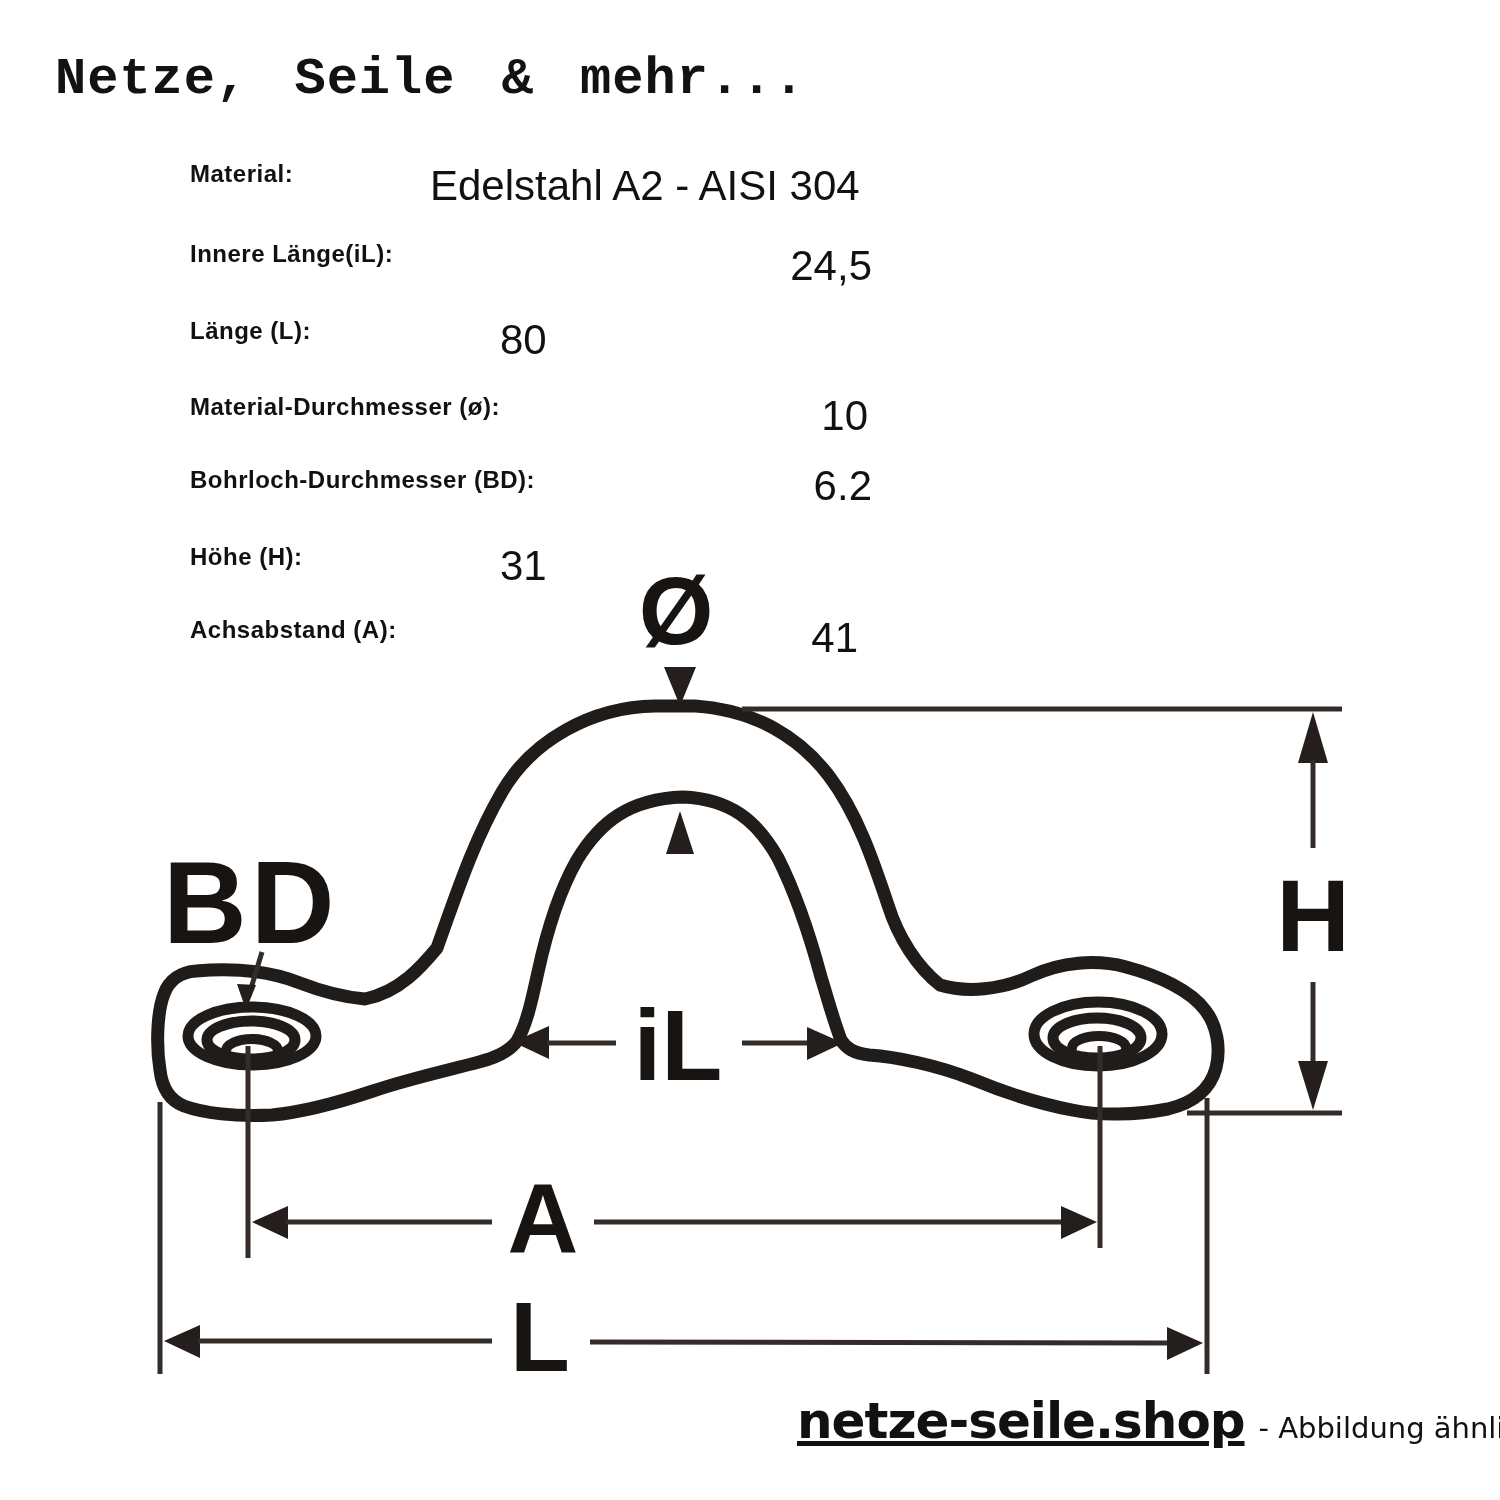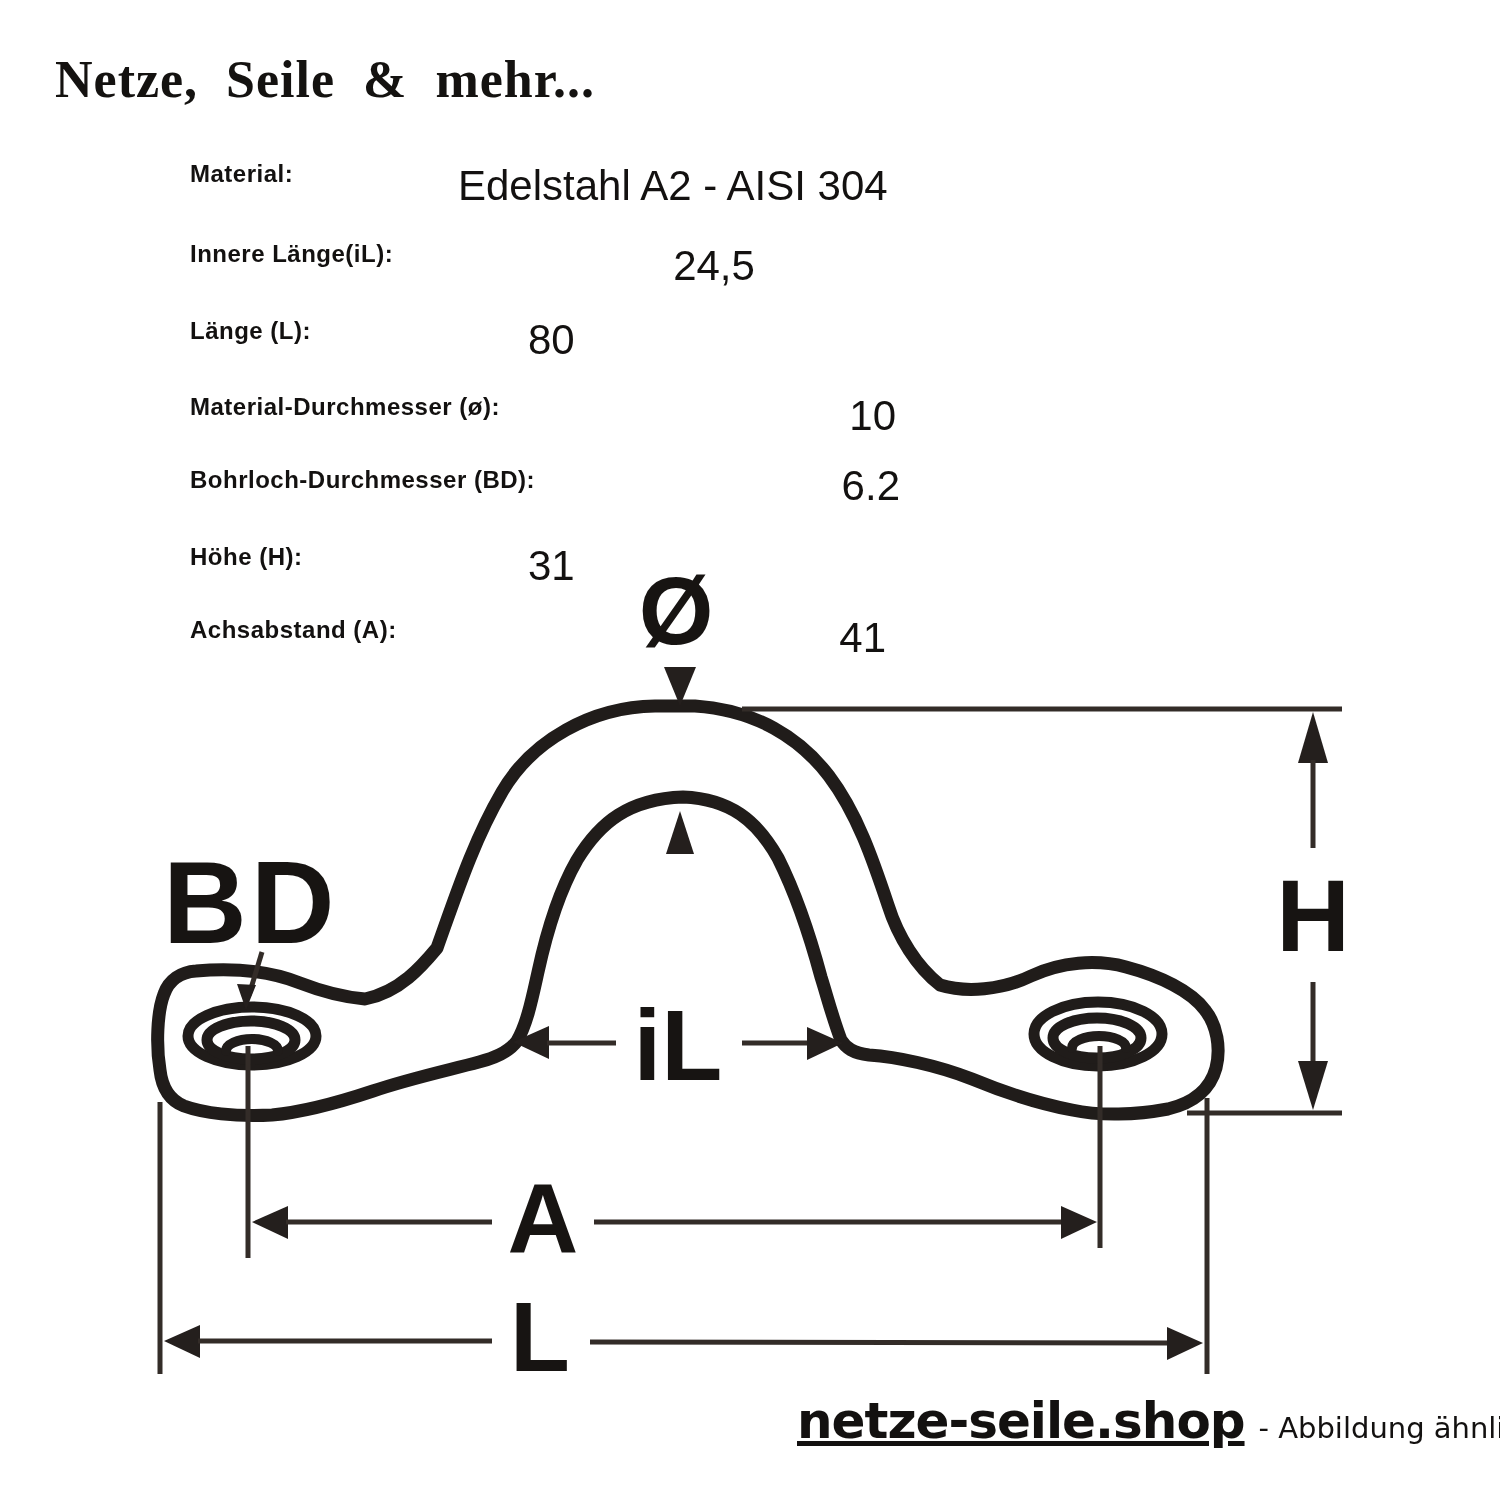--- a/index.html
+++ b/index.html
@@ -1,30 +1,30 @@
 <!DOCTYPE html>
 <html><head>
 <meta charset="utf-8">
 <style>
   html,body{margin:0;padding:0;background:#ffffff;}
   body{width:1500px;height:1500px;position:relative;font-family:"Liberation Sans",sans-serif;}
   .page{position:absolute;left:0;top:0;width:1500px;height:1500px;background:#ffffff;overflow:hidden;}
 
   .brand-header{
     position:absolute;left:55px;top:50px;
-    font-family:Liberation Serif, serif;font-weight:700;
+    font-family:Liberation Mono, monospace;font-weight:700;
     font-size:52px;color:#141210;letter-spacing:1px;word-spacing:14px;
     white-space:nowrap;
   }
 
   .spec-label{position:absolute;left:190px;font-weight:700;font-size:24px;color:#131110;letter-spacing:.5px;white-space:nowrap;}
-  .spec-value{position:absolute;font-size:42px;color:#131110;white-space:nowrap;margin-left:28px;}
+  .spec-value{position:absolute;font-size:42px;color:#131110;white-space:nowrap;}
   .l0{top:160px}.l1{top:240px}.l2{top:317px}.l3{top:393px}.l4{top:466px}.l5{top:543px}.l6{top:616px}
   .v0{left:430px;top:162px}
-  .v1{left:500px;top:242px;width:372px;text-align:center}
+  .v1{left:500px;top:242px;width:372px;text-align:right}
   .v2{left:500px;top:316px;width:370px;}
   .v3{left:500px;top:392px;width:368px;text-align:right}
   .v4{left:500px;top:462px;width:372px;text-align:right}
   .v5{left:500px;top:542px;width:358px;}
   .v6{left:500px;top:614px;width:358px;text-align:right}
 
   svg.diagram{position:absolute;left:0;top:0;width:1500px;height:1500px;}
   .outline{fill:#ffffff;stroke:#201c1a;stroke-width:13px;stroke-linejoin:round;stroke-linecap:round;}
   .ring{fill:none;stroke:#201c1a;stroke-width:11px;}
   .ring-thin{fill:none;stroke:#201c1a;stroke-width:10px;stroke-linecap:round;}

